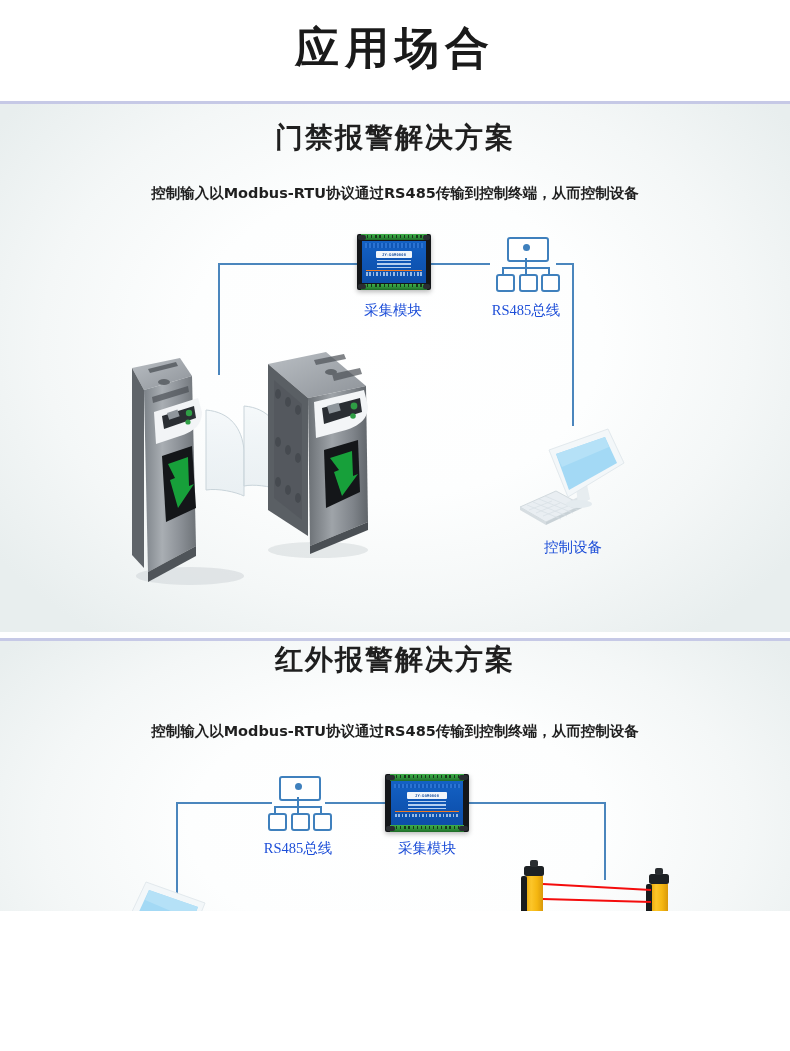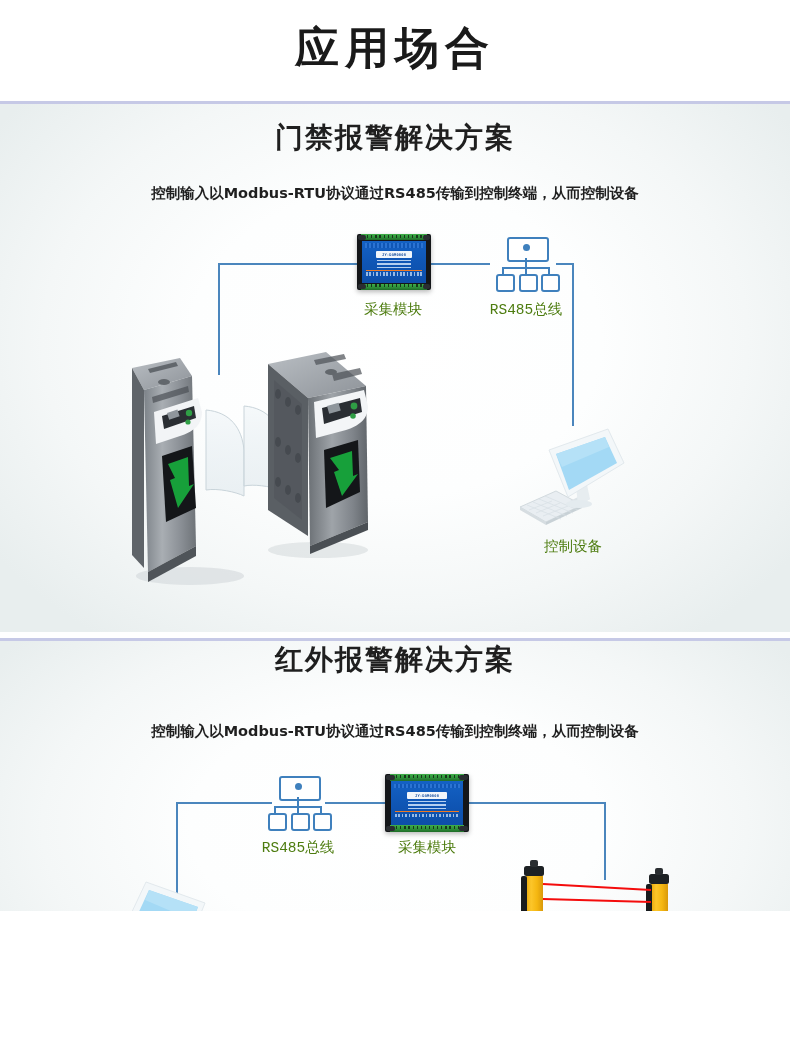--- a/index.html
+++ b/index.html
@@ -51,22 +51,22 @@
     letter-spacing:0px;line-height:1;
     font-family:"DejaVu Sans","Liberation Sans",sans-serif;
   }
   .s1-title{top:124px;}
   .s1-sub{top:186px;}
   .s2-title{top:646px;}
   .s2-sub{top:724px;}
 
   .dlabel{
     position:absolute;text-align:center;
-    font-size:14.5px;color:#4d7c0f;white-space:nowrap;
-    font-family:Liberation Mono, monospace;
+    font-size:14.5px;color:#1d4ed8;white-space:nowrap;
+    font-family:Liberation Serif, serif;
     line-height:1;
   }
 
   
   .ln{position:absolute;background:#4b86bd;}
   .lnh{height:1.6px;}
   .lnv{width:1.6px;}
 
   
   .neticon{position:absolute;}

